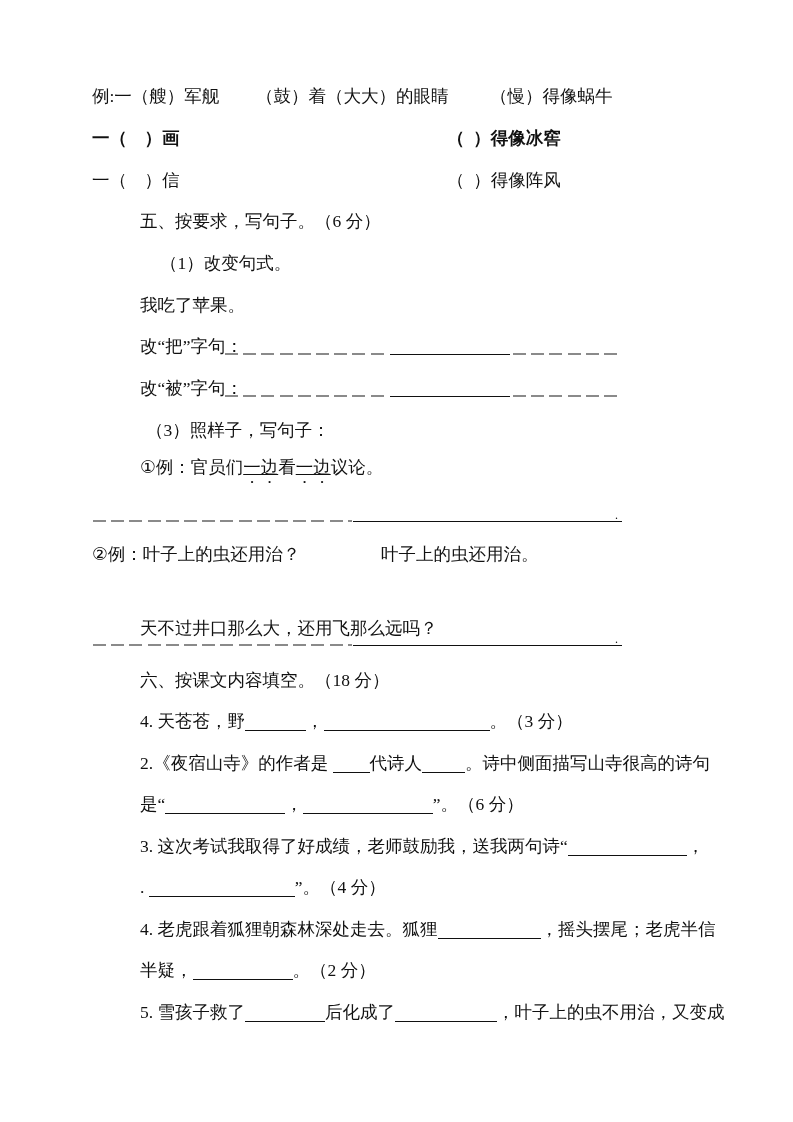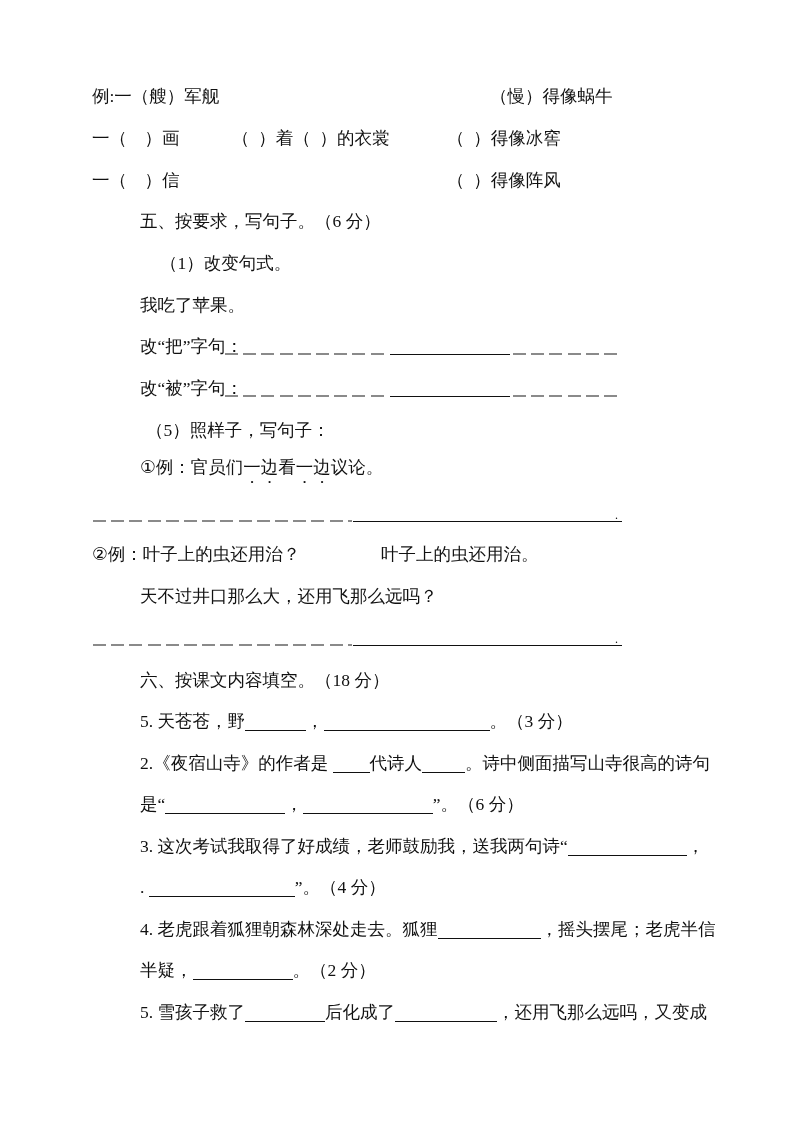--- a/index.html
+++ b/index.html
@@ -21,32 +21,33 @@
     position:absolute; height:2px;
     background:repeating-linear-gradient(to right,#8a8a8a 0,#8a8a8a 13px,transparent 13px,transparent 18.2px);
   }
   .solid { position:absolute; height:1.4px; background:#111; }
   .dot { position:absolute; font-size:12px; line-height:12px; }
   .emph {
     -webkit-text-emphasis-style: dot;
     -webkit-text-emphasis-position: under right;
     text-emphasis-style: dot;
     text-emphasis-position: under right;
+    text-decoration: underline;
   }
 </style>
 </head>
 <body>
 
 <div class="row" style="left:0;top:84px;width:793px;">
   <span class="abs" style="left:92px">例:一（艘）军舰</span>
+  <span class="abs" style="left:256px">（鼓）着（大大）的眼睛</span>
   <span class="abs" style="left:490px">（慢）得像蜗牛</span>
 </div>
-<div class="row" style="left:0;top:126px;width:672px;">
+<div class="row" style="left:0;top:126px;width:672px;font-weight:bold;">
   <span class="abs" style="left:92px">一（　）画</span>
-  <span class="abs" style="left:232px">（ ）着（ ）的衣裳</span>
   <span class="abs" style="left:447px">（ ）得像冰窖</span>
 </div>
 <div class="row" style="left:0;top:168px;width:744px;">
   <span class="abs" style="left:92px">一（　）信</span>
   <span class="abs" style="left:447px">（ ）得像阵风</span>
 </div>
 
 <div class="row" style="top:209px">五、按要求，写句子。（6 分）</div>
 <div class="row" style="top:251px;left:112px">（1）改变句式。</div>
 <div class="row" style="top:293px">我吃了苹果。</div>
@@ -58,46 +59,46 @@
   <div class="dash" style="left:513px;top:353px;width:108px"></div>
 </div>
 
 <div class="row" style="top:376px">改“被”字句：</div>
 <div>
   <div class="dash" style="left:225px;top:395px;width:163px"></div>
   <div class="solid" style="left:390px;top:396px;width:120px"></div>
   <div class="dash" style="left:513px;top:395px;width:108px"></div>
 </div>
 
-<div class="row" style="top:418px;left:98px">（5）照样子，写句子：</div>
+<div class="row" style="top:418px;left:98px">（3）照样子，写句子：</div>
 
 <div class="row" style="top:455px">
   <span>①例：官员们</span><span class="emph">一边</span><span>看</span><span class="emph">一边</span><span>议论。</span>
 </div>
 <div>
   <div class="dash" style="left:93px;top:520px;width:259px"></div>
   <div class="solid" style="left:353px;top:521px;width:269px"></div>
   <span class="dot" style="left:615px;top:509px">.</span>
 </div>
 
 <div class="row" style="top:542px;left:0;width:793px">
   <span class="abs" style="left:92px">②例：叶子上的虫还用治？</span>
   <span class="abs" style="left:381px">叶子上的虫还用治。</span>
 </div>
-<div class="row" style="top:584px">天不过井口那么大，还用飞那么远吗？</div>
+<div class="row" style="top:616px">天不过井口那么大，还用飞那么远吗？</div>
 <div>
   <div class="dash" style="left:93px;top:644px;width:259px"></div>
   <div class="solid" style="left:353px;top:645px;width:269px"></div>
   <span class="dot" style="left:615px;top:633px">.</span>
 </div>
 
 <div class="row" style="top:668px">六、按课文内容填空。（18 分）</div>
 
 <div class="row" style="top:709px">
-  <span>5. 天苍苍，野</span><span class="blank" style="width:61px"></span><span>，</span><span class="blank" style="width:166px"></span><span>。</span><span>（3 分）</span>
+  <span>4. 天苍苍，野</span><span class="blank" style="width:61px"></span><span>，</span><span class="blank" style="width:166px"></span><span>。</span><span>（3 分）</span>
 </div>
 
 <div class="row" style="top:751px">
   <span>2.《夜宿山寺》的作者是 </span><span class="blank" style="width:37px"></span><span>代诗人</span><span class="blank" style="width:43px"></span><span>。诗中侧面描写山寺很高的诗句</span>
 </div>
 <div class="row" style="top:792px">
   <span>是“</span><span class="blank" style="width:120px"></span><span>，</span><span class="blank" style="width:130px"></span><span>”。</span><span>（6 分）</span>
 </div>
 
 <div class="row" style="top:834px">
@@ -108,14 +109,14 @@
 </div>
 
 <div class="row" style="top:917px">
   <span>4. 老虎跟着狐狸朝森林深处走去。狐狸</span><span class="blank" style="width:103px"></span><span>，摇头摆尾；老虎半信</span>
 </div>
 <div class="row" style="top:958px">
   <span>半疑，</span><span class="blank" style="width:100px"></span><span>。</span><span>（2 分）</span>
 </div>
 
 <div class="row" style="top:1000px">
-  <span>5. 雪孩子救了</span><span class="blank" style="width:80px"></span><span>后化成了</span><span class="blank" style="width:102px"></span><span>，还用飞那么远吗，又变成</span>
+  <span>5. 雪孩子救了</span><span class="blank" style="width:80px"></span><span>后化成了</span><span class="blank" style="width:102px"></span><span>，叶子上的虫不用治，又变成</span>
 </div>
 
 </body></html>

